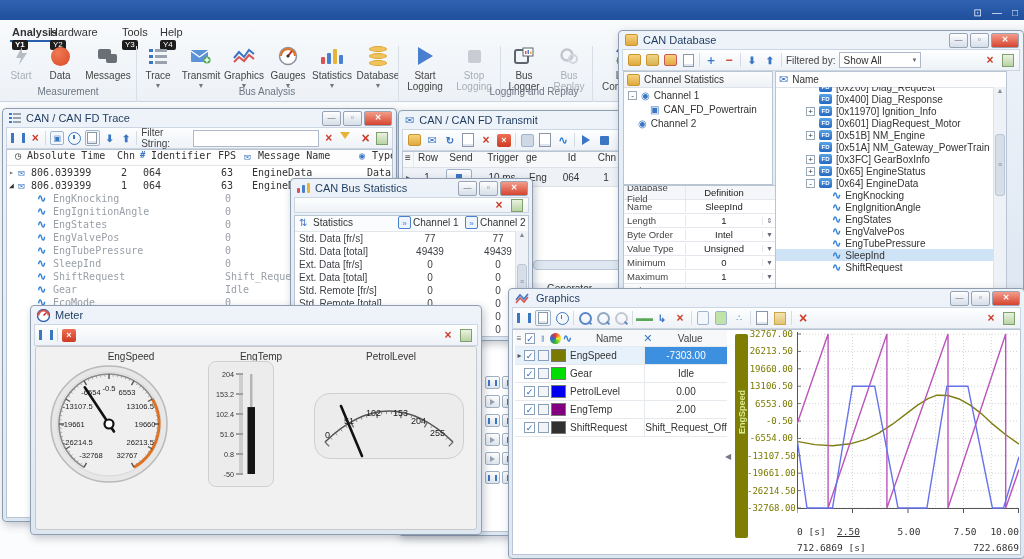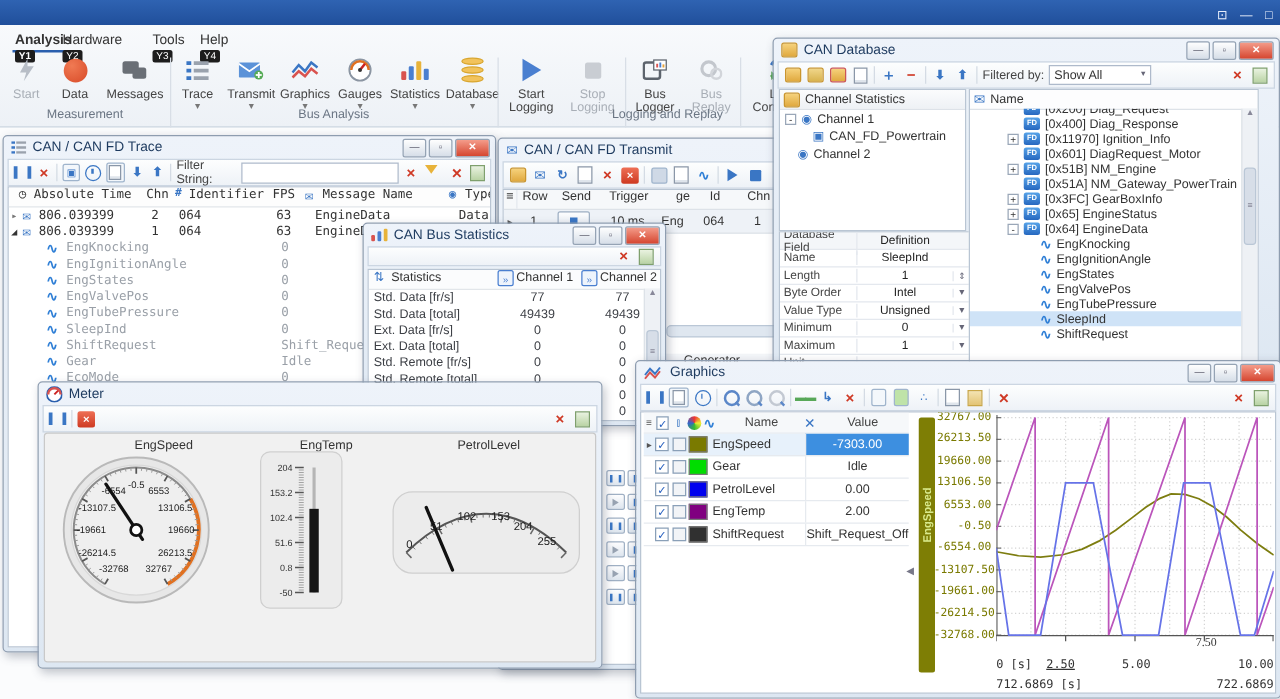--- a/index.html
+++ b/index.html
@@ -478,21 +478,21 @@
     <span class="ic">
         <span class="i-stopb"></span>
       </span>
   </div>
   <div class="body" style="left:3px;top:40px;right:3px;bottom:3px;font-size:10px">
     <div style="display:flex;height:15px;border-bottom:1px solid #dde2e8;background:#f6f8fa;color:#333">
       <span style="width:10px;border-right:1px solid #e4e8ee;text-align:center">≡</span>
       <span style="width:28px;text-align:center">Row</span>
       <span style="width:38px;text-align:center">Send</span>
       <span style="width:46px;text-align:center">Trigger</span>
-      <span style="width:26px;text-align:right">ge</span>
+      <span style="width:26px;text-align:left">ge</span>
       <span style="width:40px;text-align:center">Id</span>
       <span style="width:30px;text-align:center">Chn</span>
       <span style="width:44px;text-align:center">Type</span>
     </div>
     <div style="display:flex;height:18px;align-items:center;background:#eef2f7;border-bottom:1px solid #dde2e8">
       <span style="width:10px;text-align:center;color:#555;font-size:8px">▸</span>
       <span style="width:28px;text-align:center">1</span>
       <span style="width:38px;display:flex;justify-content:center">
           <span class="pbtn" style="width:24px;height:14px">
             <span class="ps"></span>
@@ -1244,19 +1244,19 @@
         <line x1="166.5" y1="178" x2="166.5" y2="183" stroke="#555"></line>
         <line x1="221.5" y1="178" x2="221.5" y2="183" stroke="#555"></line>
         <polyline points="0.0,111.4 17.8,114.6 35.5,115.7 53.3,113.8 68.8,109.3 82.1,102.9 95.5,94.2 108.8,84.1 119.9,75.6 131.0,68.7 139.9,65.2 151.0,65.5 162.1,69.0 173.2,75.1 184.3,83.6 195.4,93.9 208.7,104.8 222.0,114.1" fill="none" stroke="#7d7d10" stroke-width="1.4"></polyline>
         <polyline points="0.0,94.2 31.1,4.0 31.1,178.0 89.9,4.0 89.9,178.0 151.0,4.0 151.0,178.0 208.7,4.0 208.7,178.0 222.0,139.6" fill="none" stroke="#bb55bb" stroke-width="1.4"></polyline>
         <polyline points="0.0,108.4 10.0,178.0 35.5,178.0 55.5,56.2 77.7,56.2 101.0,178.0 129.9,178.0 149.9,56.2 170.9,56.2 195.4,178.0 206.5,178.0 222.0,126.8" fill="none" stroke="#6673e8" stroke-width="1.4"></polyline>
       </svg>
     <div id="xlabels">
         <div class="xlab" style="top: 196px; left: 284px;">0 [s]</div>
         <div class="xlab" style="top: 196px; left: 324px; width: 32px;  text-decoration: underline;">2.50</div>
         <div class="xlab" style="top: 196px; left: 380px; width: 32px; text-align: center;">5.00</div>
-        <div class="xlab" style="top: 180px; left: 436px; width: 32px; text-align: center; font-family: Liberation Serif, serif;">7.50</div>
+        <div class="xlab" style="top: 196px; left: 436px; width: 32px; text-align: center;">7.50</div>
         <div class="xlab" style="top: 196px; left: 468px; width: 38px; text-align: right;">10.00</div>
       </div>
     <span class="xlab" style="left:284px;top:212px">712.6869 [s]</span>
     <span class="xlab" style="left:436px;top:212px;width:70px;text-align:right">722.6869</span>
   </div>
 </div>
 
 </body></html>

